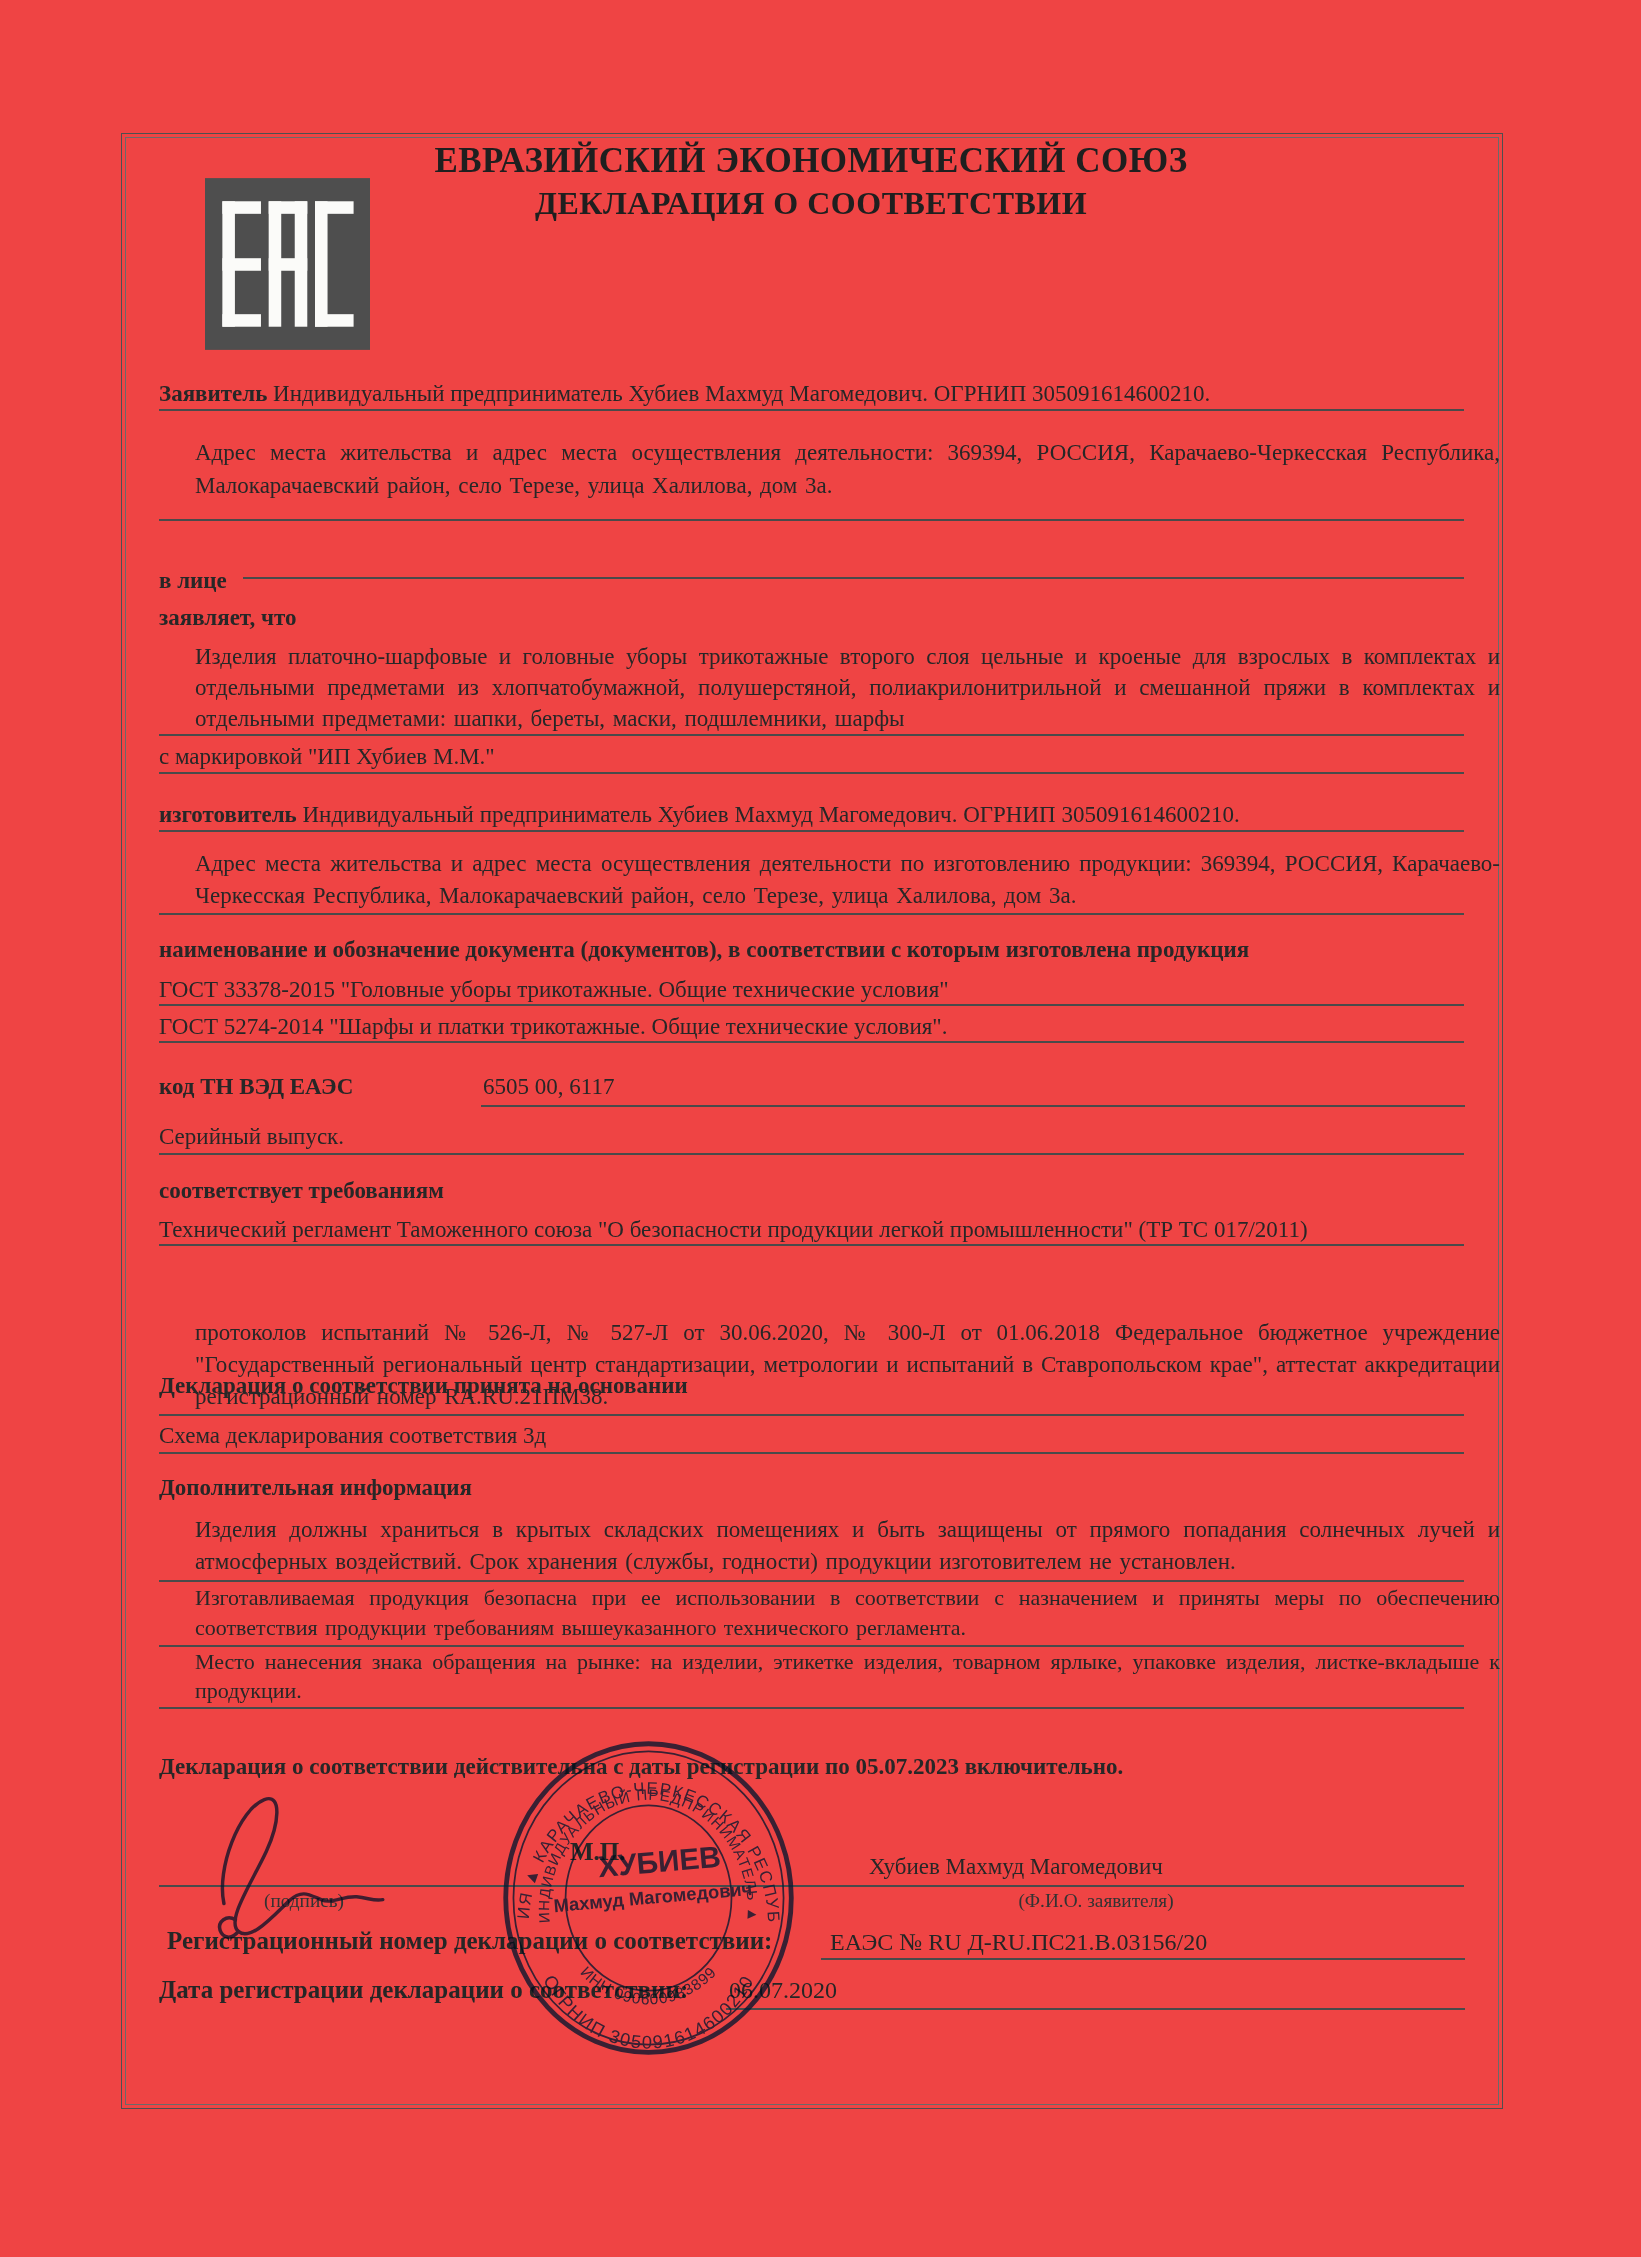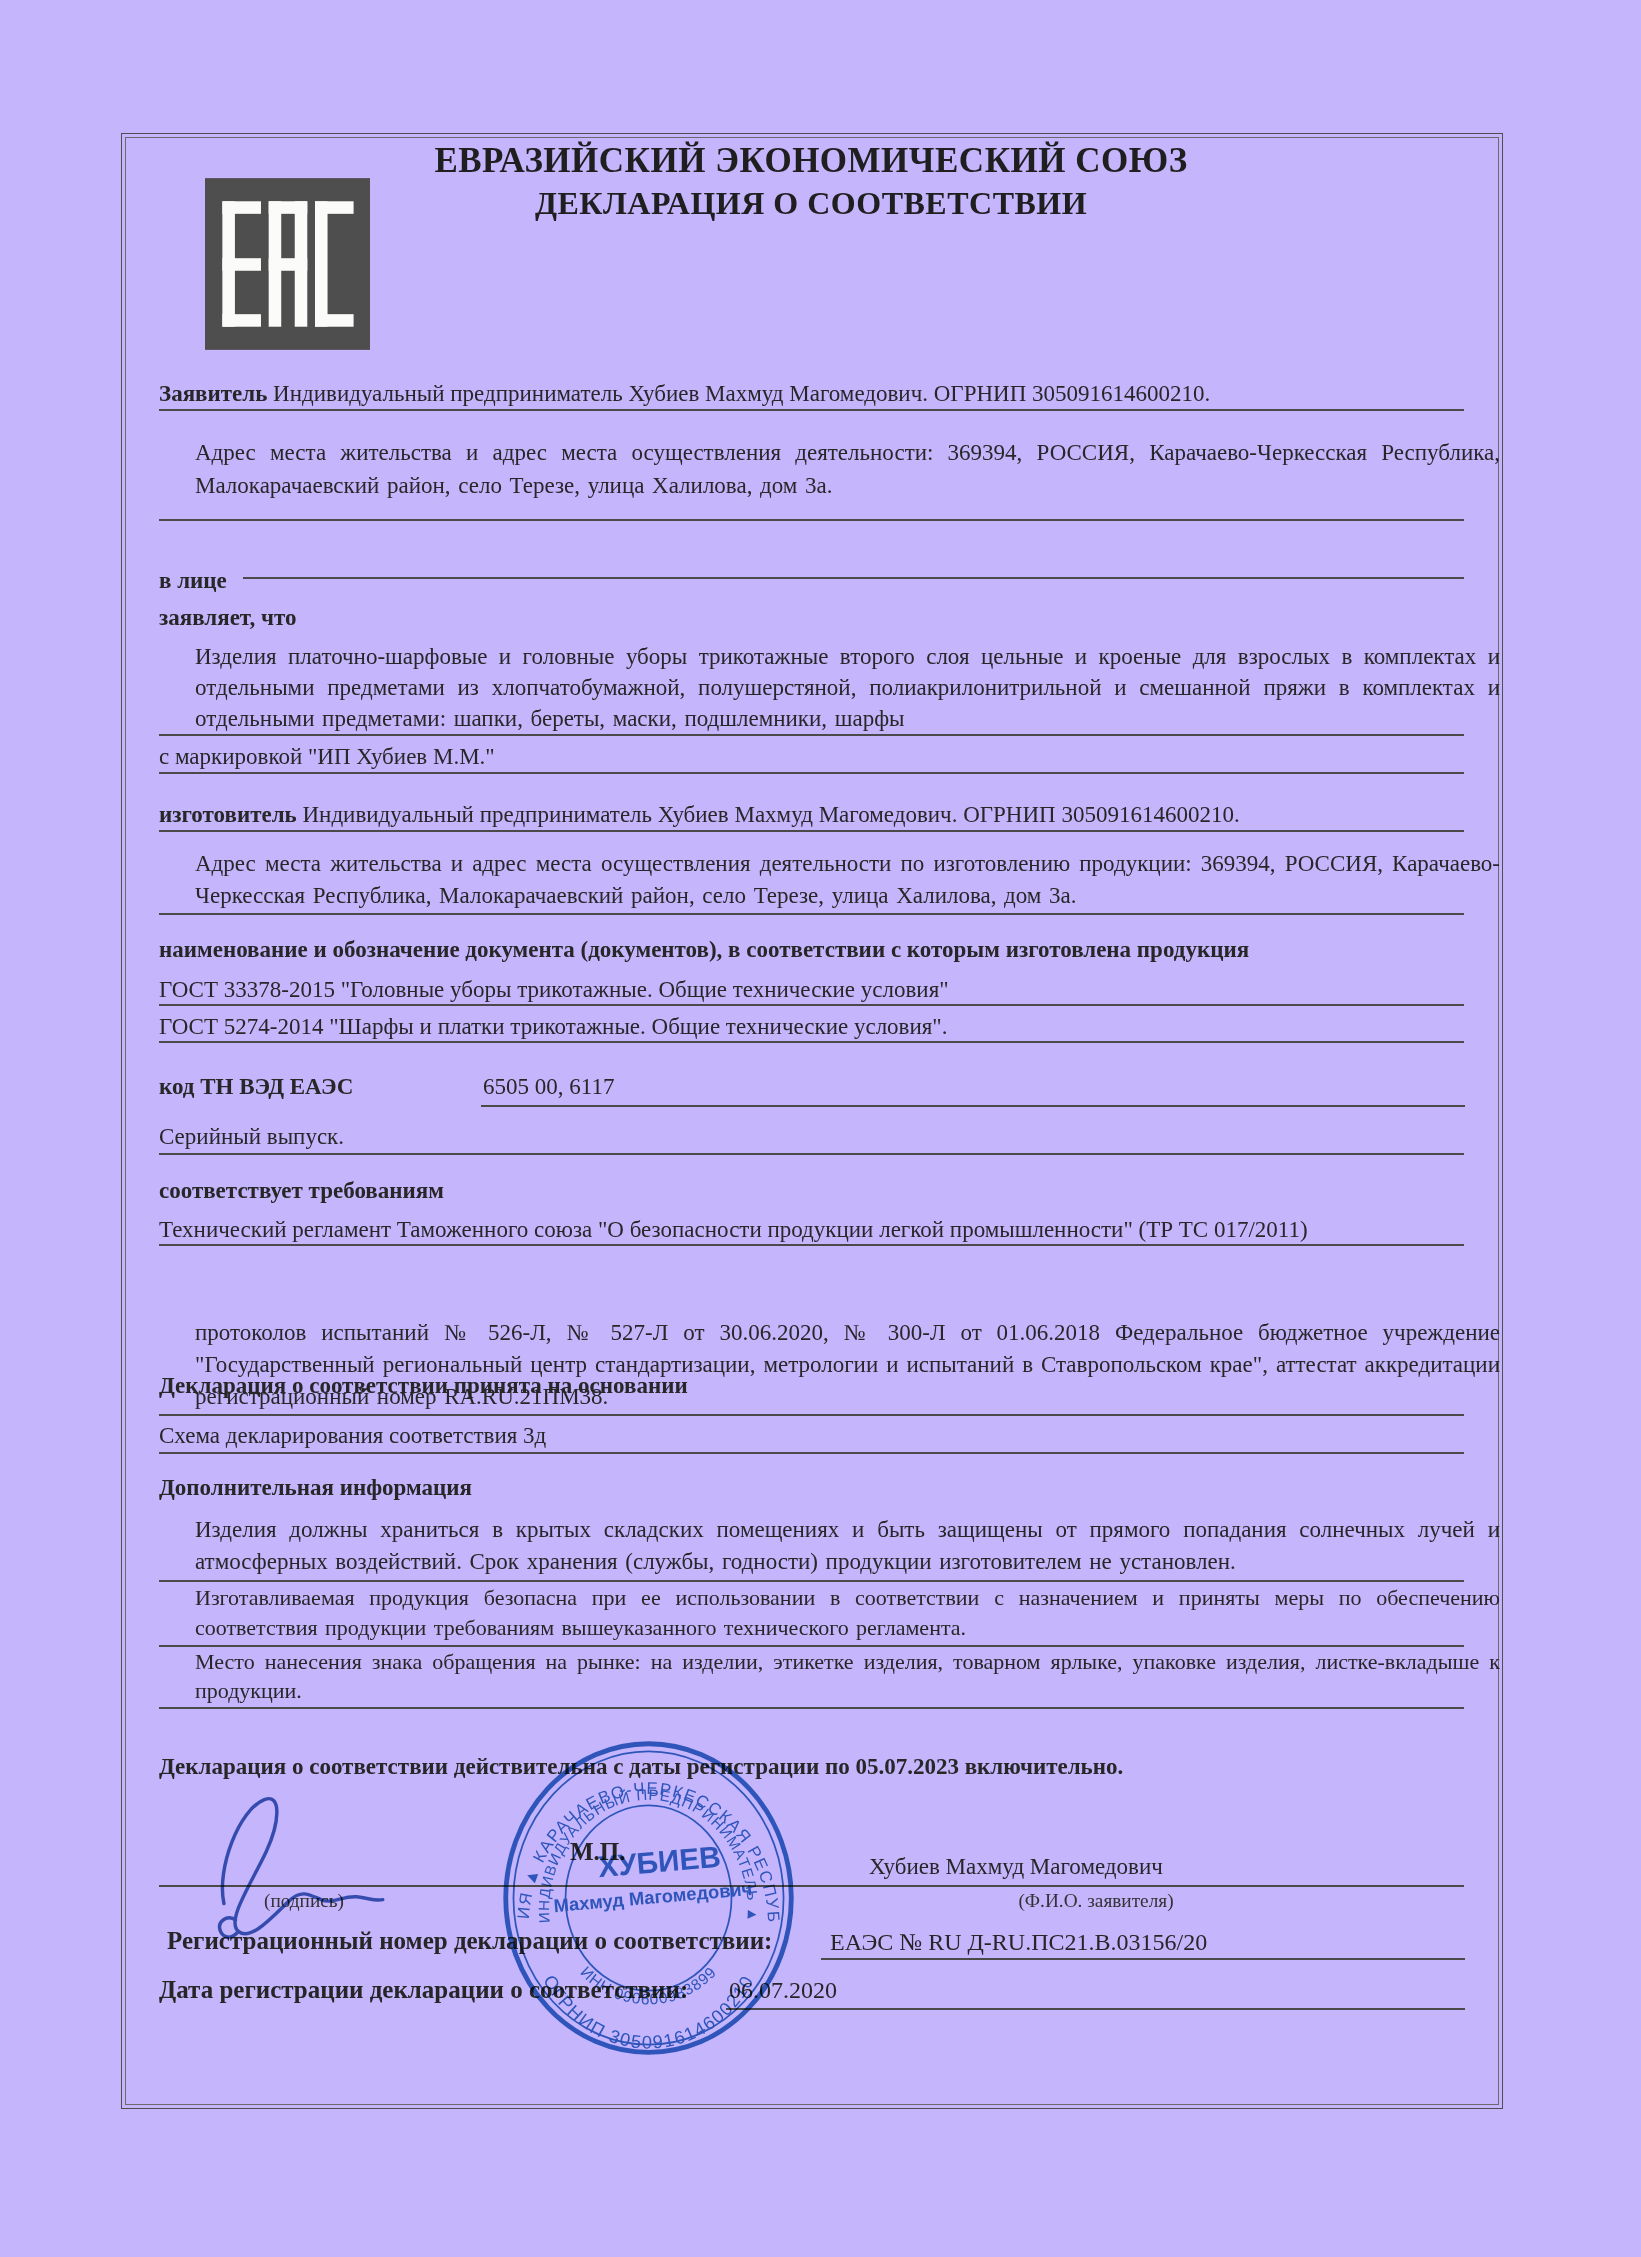--- a/index.html
+++ b/index.html
@@ -1,16 +1,16 @@
 <!DOCTYPE html>
 <html><head>
 <meta charset="utf-8">
 <style>
   html,body{margin:0;padding:0;background:#ffffff;}
-  .page{position:relative;width:1641px;height:2257px;background:#c4b5fd;
+  .page{position:relative;width:1641px;height:2257px;background:#ef4444;
         font-family:"Liberation Serif", serif;color:#262626;overflow:hidden;}
   .frame-outer{position:absolute;left:121px;top:133px;width:1380px;height:1974px;
         border:1.9px solid #4f4f4f;}
   .frame-inner{position:absolute;left:2.9px;top:2.9px;right:2.9px;bottom:2.9px;border:1px solid #6a6a6a;}
   .abs{position:absolute;}
   .txt{font-size:23px;line-height:33px;color:#272727;}
   .bold{font-weight:bold;}
   .just{text-align:justify;word-spacing:1.9px;margin-left:36px;}
   .rule{position:absolute;height:1.9px;background:#4a4a4a;left:159px;width:1305px;}
   .title{position:absolute;left:121px;width:1380px;text-align:center;font-weight:bold;

